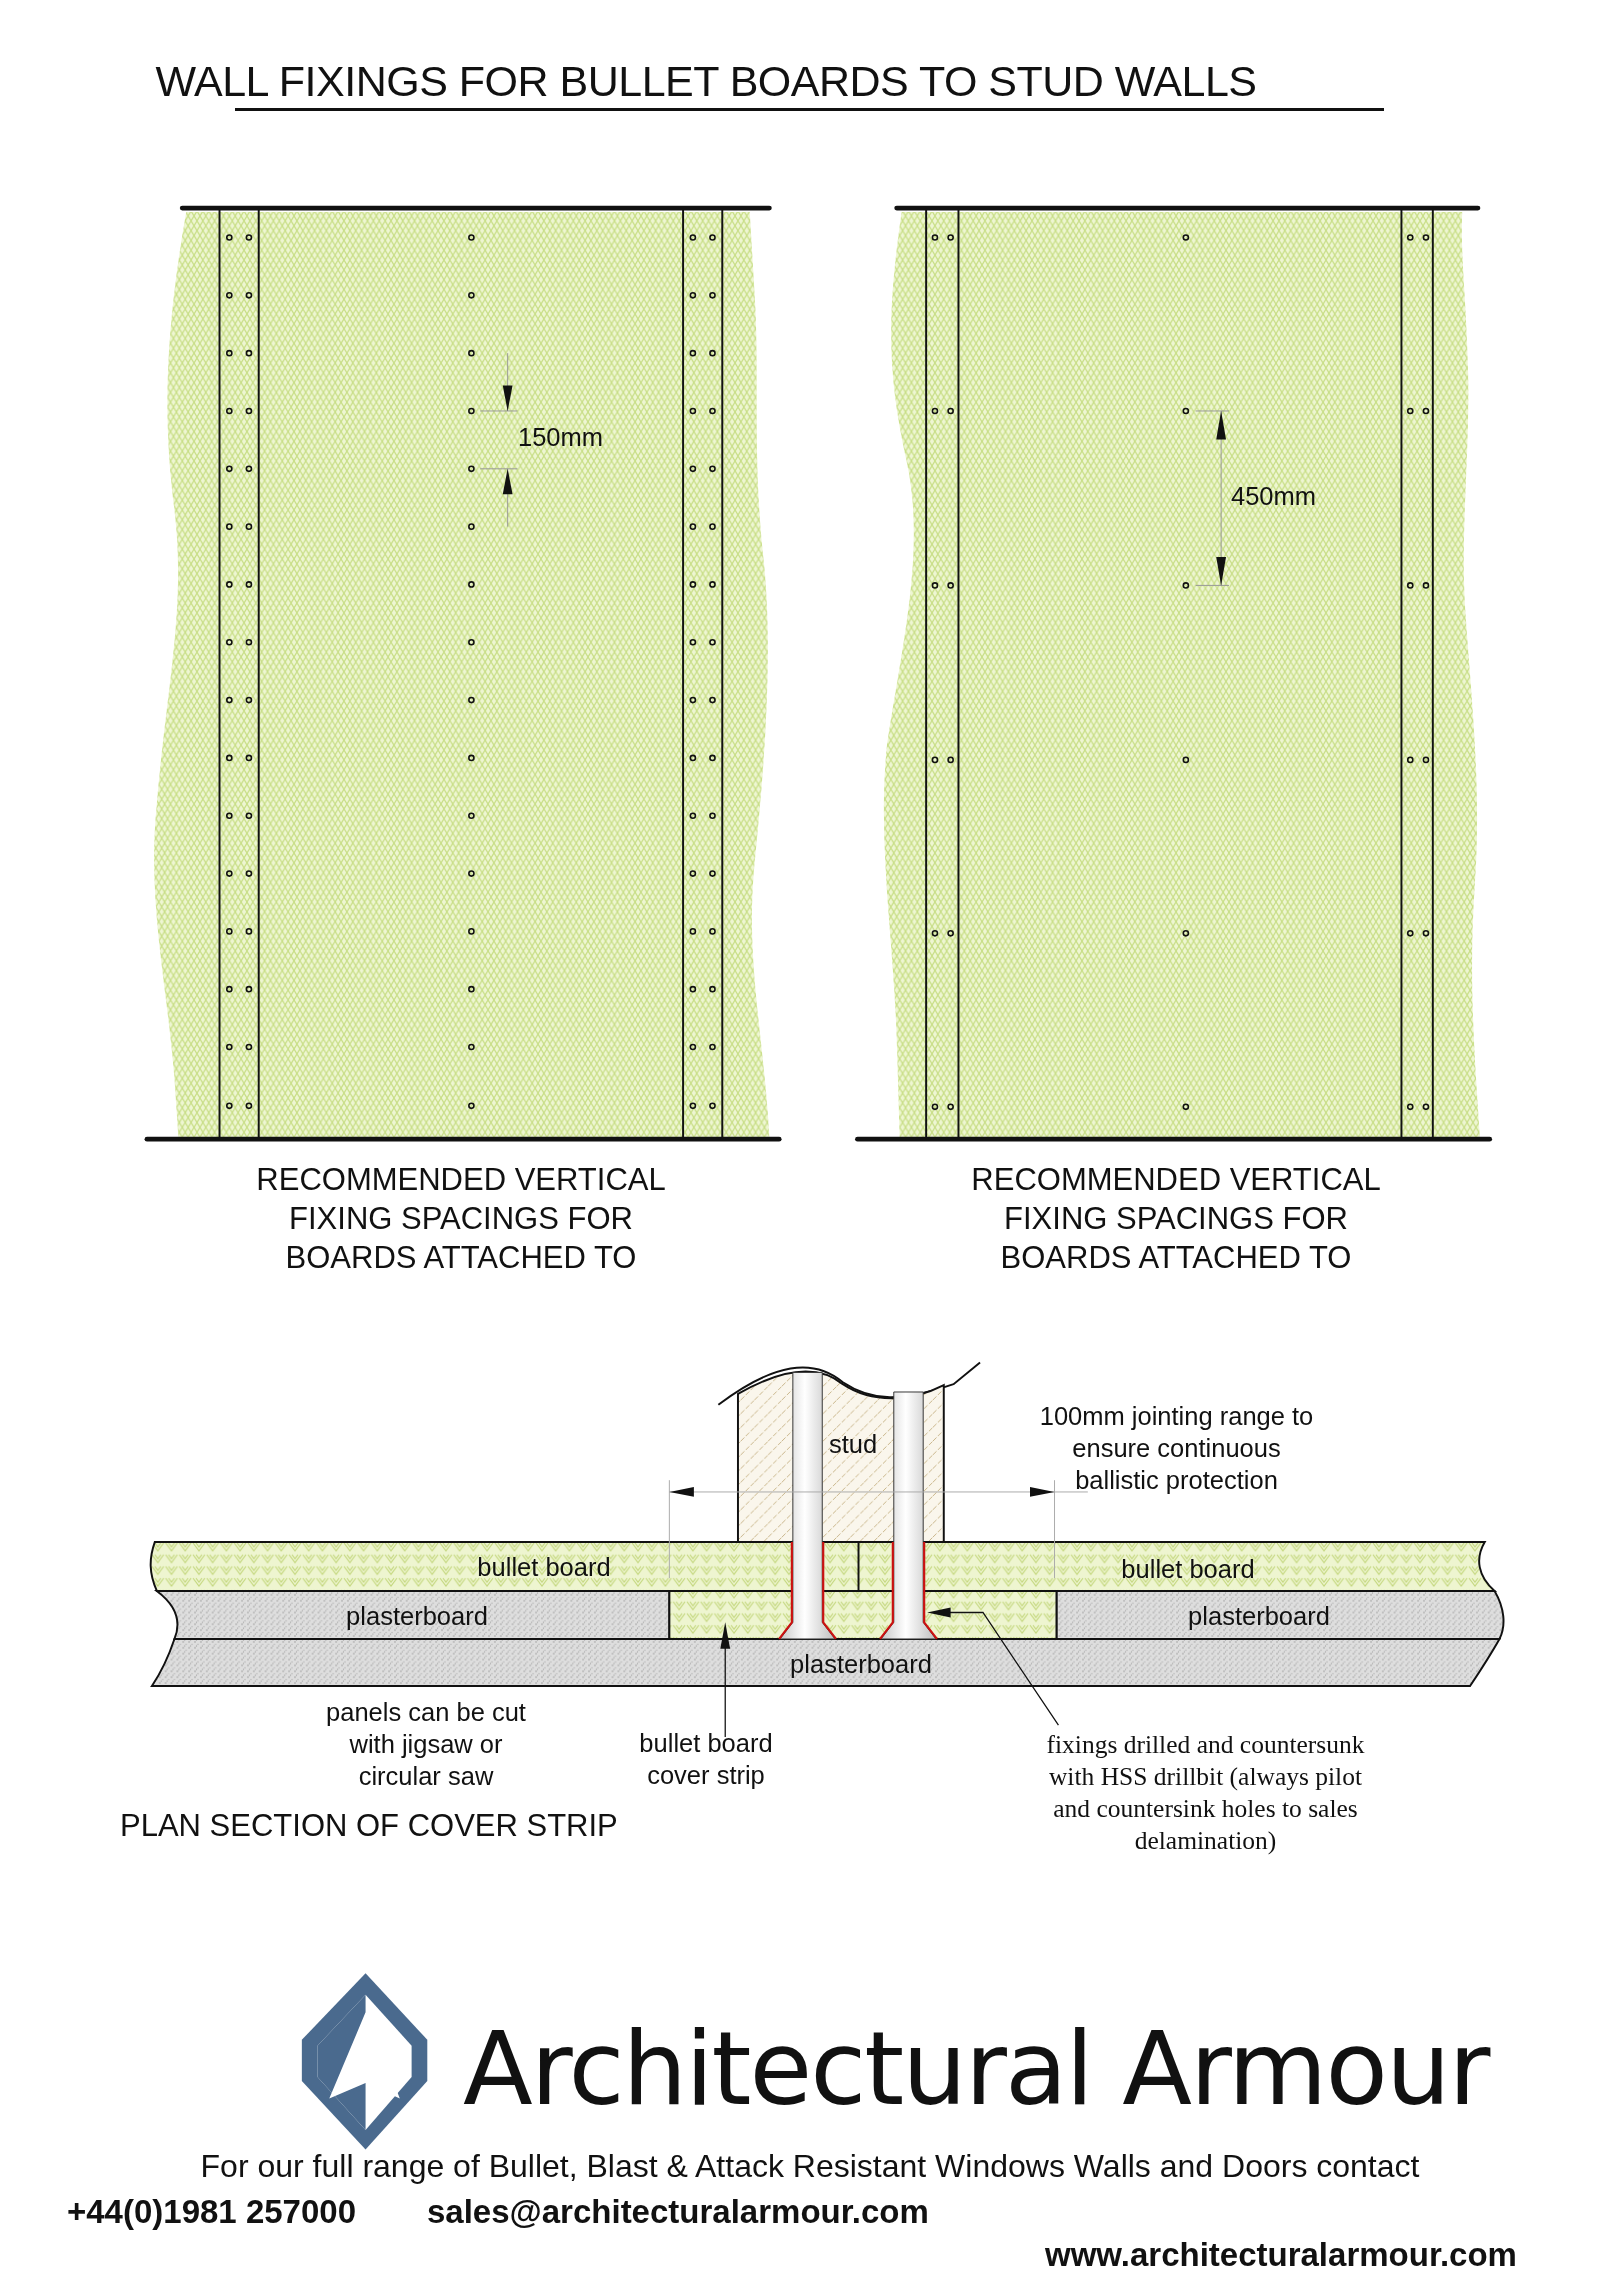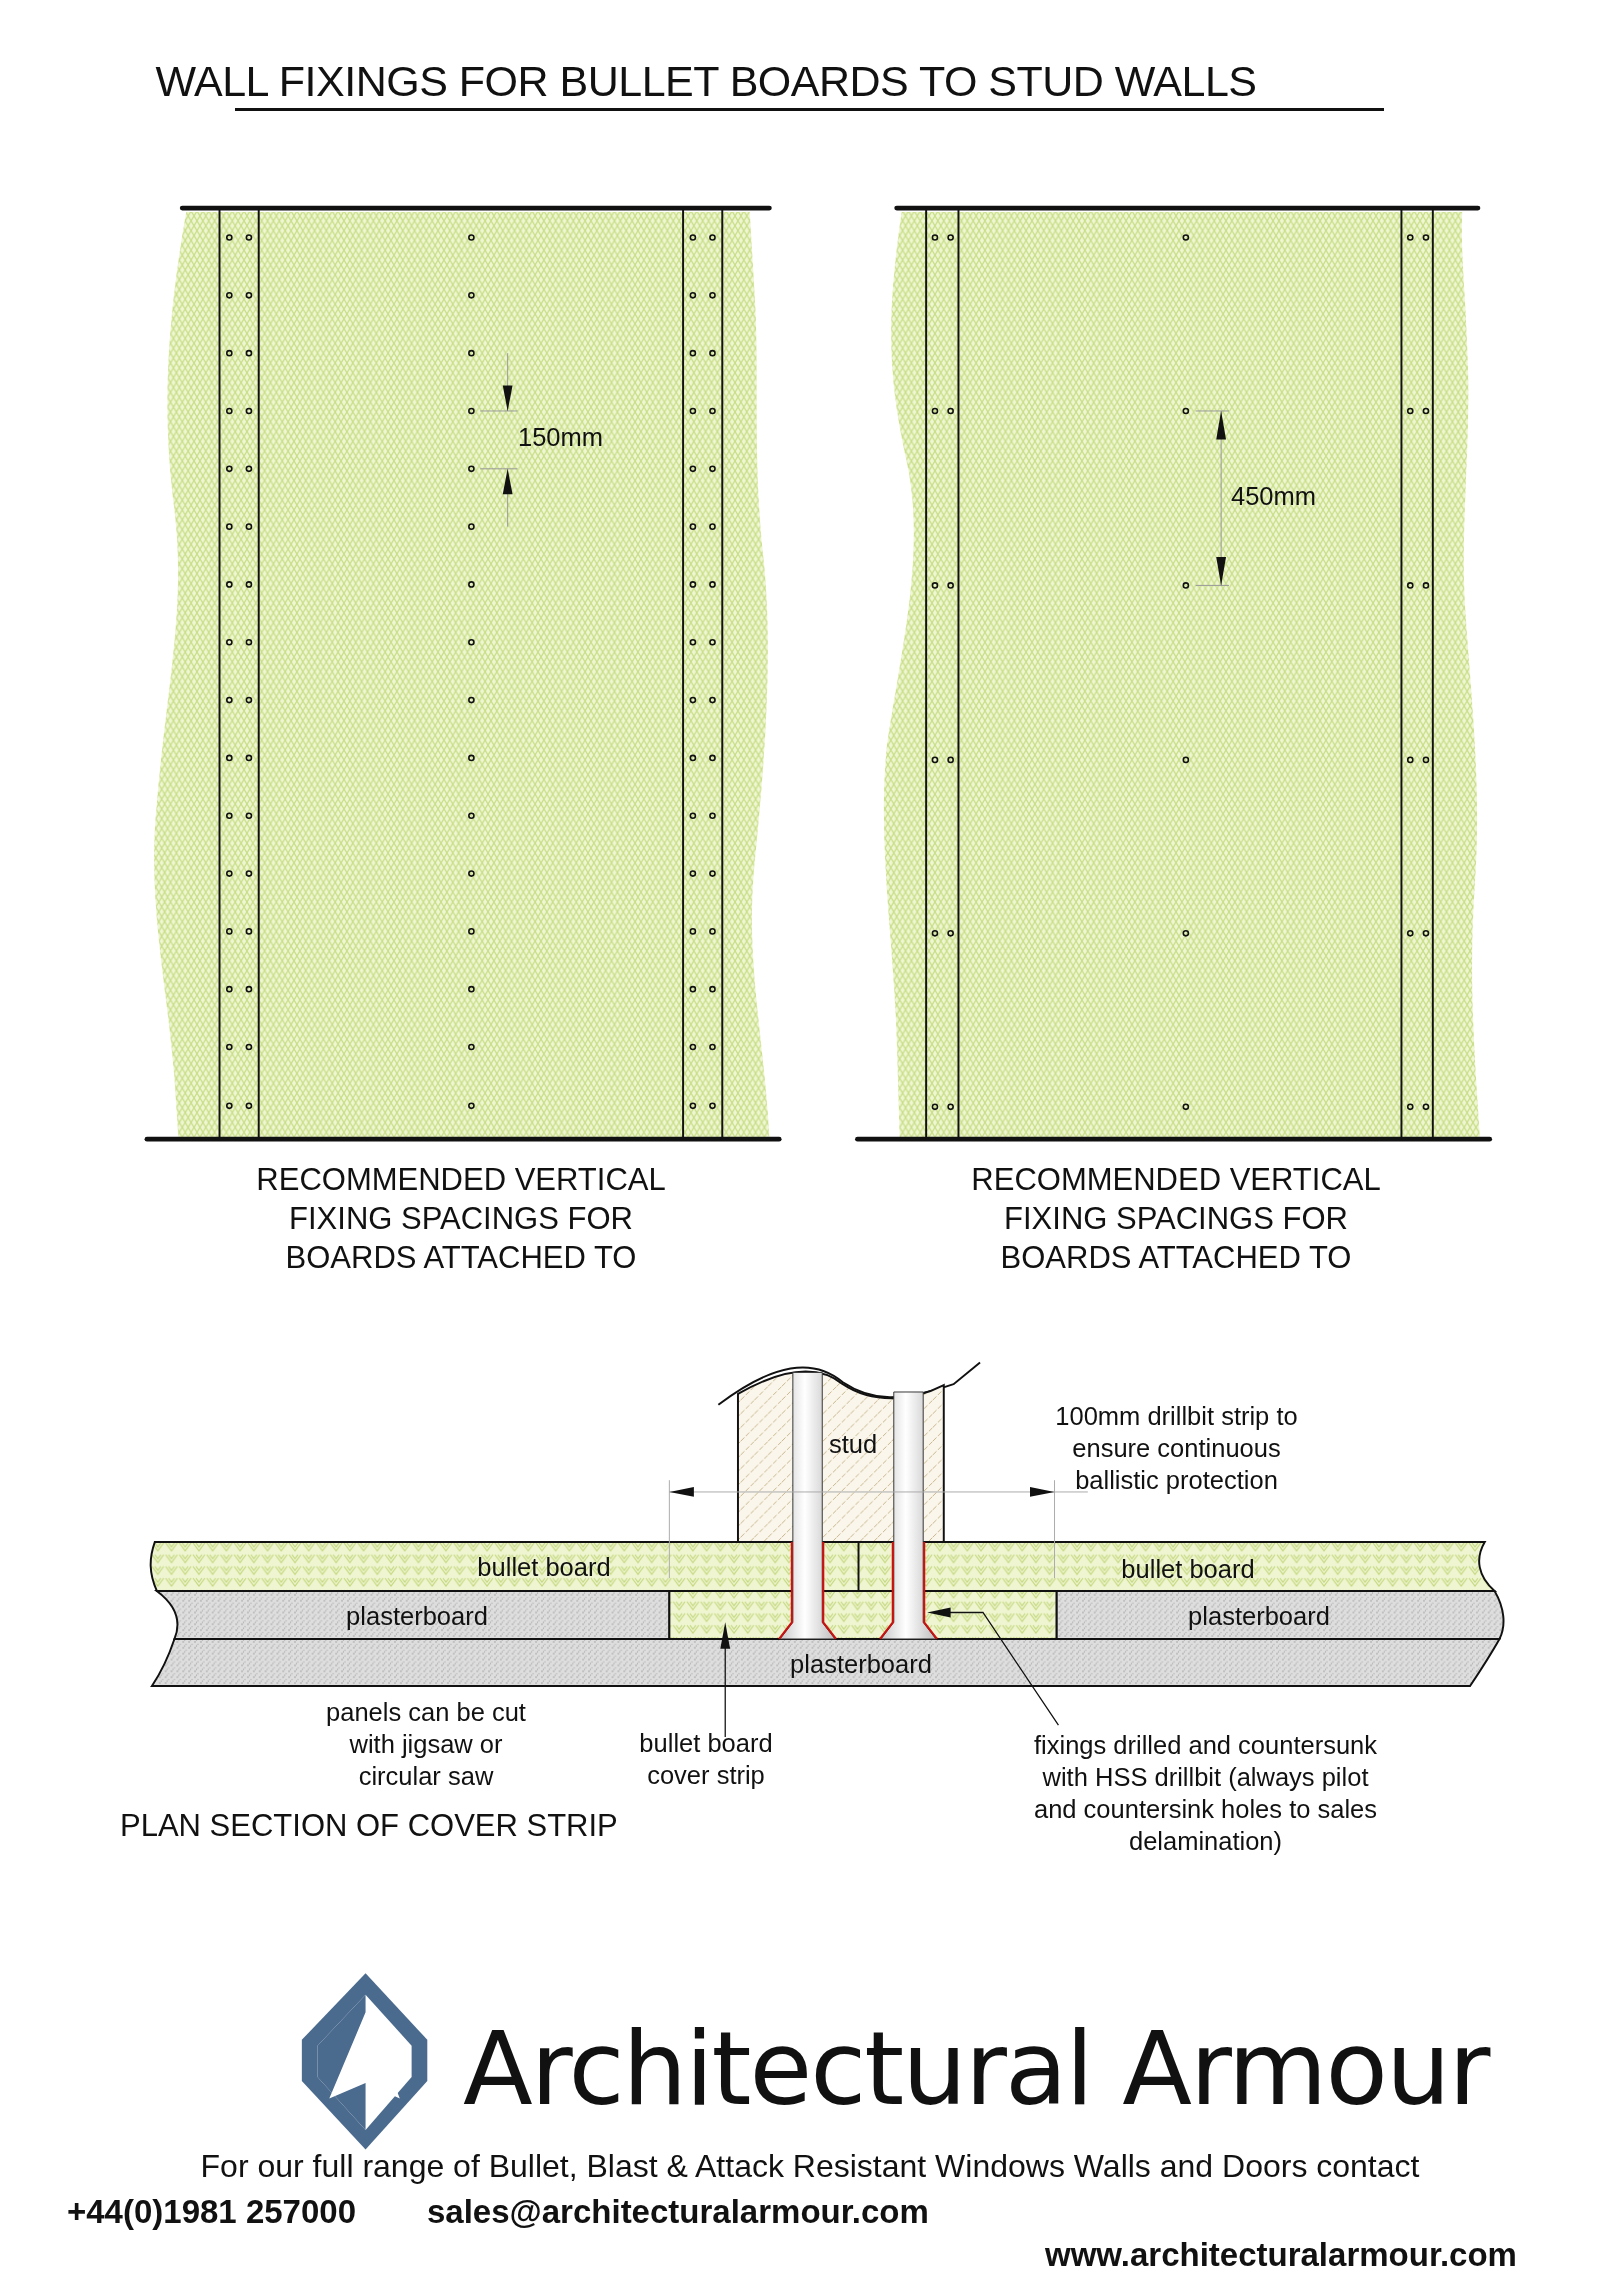--- a/index.html
+++ b/index.html
@@ -268,34 +268,34 @@
 <div class="abs" style="left:1231px; top:482px; font-size:25.5px;">450mm</div>
 
 <div class="abs label" style="left:812px; top:1428px; width:82px;">stud</div>
 <div class="abs label" style="left:446px; top:1551px; width:196px;">bullet board</div>
 <div class="abs label" style="left:1090px; top:1553px; width:196px;">bullet board</div>
 <div class="abs label" style="left:319px; top:1600px; width:196px;">plasterboard</div>
 <div class="abs label" style="left:1161px; top:1600px; width:196px;">plasterboard</div>
 <div class="abs label" style="left:763px; top:1648px; width:196px;">plasterboard</div>
 
 <div class="abs label" style="left:1000px; top:1400px; width:353px;">
-  <div>100mm drillbit strip to</div>
+  <div>100mm jointing range to</div>
   <div>ensure continuous</div>
   <div>ballistic protection</div>
 </div>
 <div class="abs label" style="left:284px; top:1696px; width:284px;">
   <div>panels can be cut</div>
   <div>with jigsaw or</div>
   <div>circular saw</div>
 </div>
 <div class="abs label" style="left:608px; top:1727px; width:196px;">
   <div>bullet board</div>
   <div>cover strip</div>
 </div>
-<div class="abs label" style="left:990px; top:1729px; width:431px;">
+<div class="abs label" style="left:990px; top:1729px; width:431px;font-family:Liberation Serif, serif;">
   <div>fixings drilled and countersunk</div>
   <div>with HSS drillbit (always pilot</div>
   <div>and countersink holes to sales</div>
   <div>delamination)</div>
 </div>
 <div class="abs section-title">PLAN SECTION OF COVER STRIP</div>
 
 <div class="abs brand">Architectural Armour</div>
 <div class="abs contact1">For our full range of Bullet, Blast &amp; Attack Resistant Windows Walls and Doors contact</div>
 <div class="abs contact-row" style="left:67px;">+44(0)1981 257000</div>

